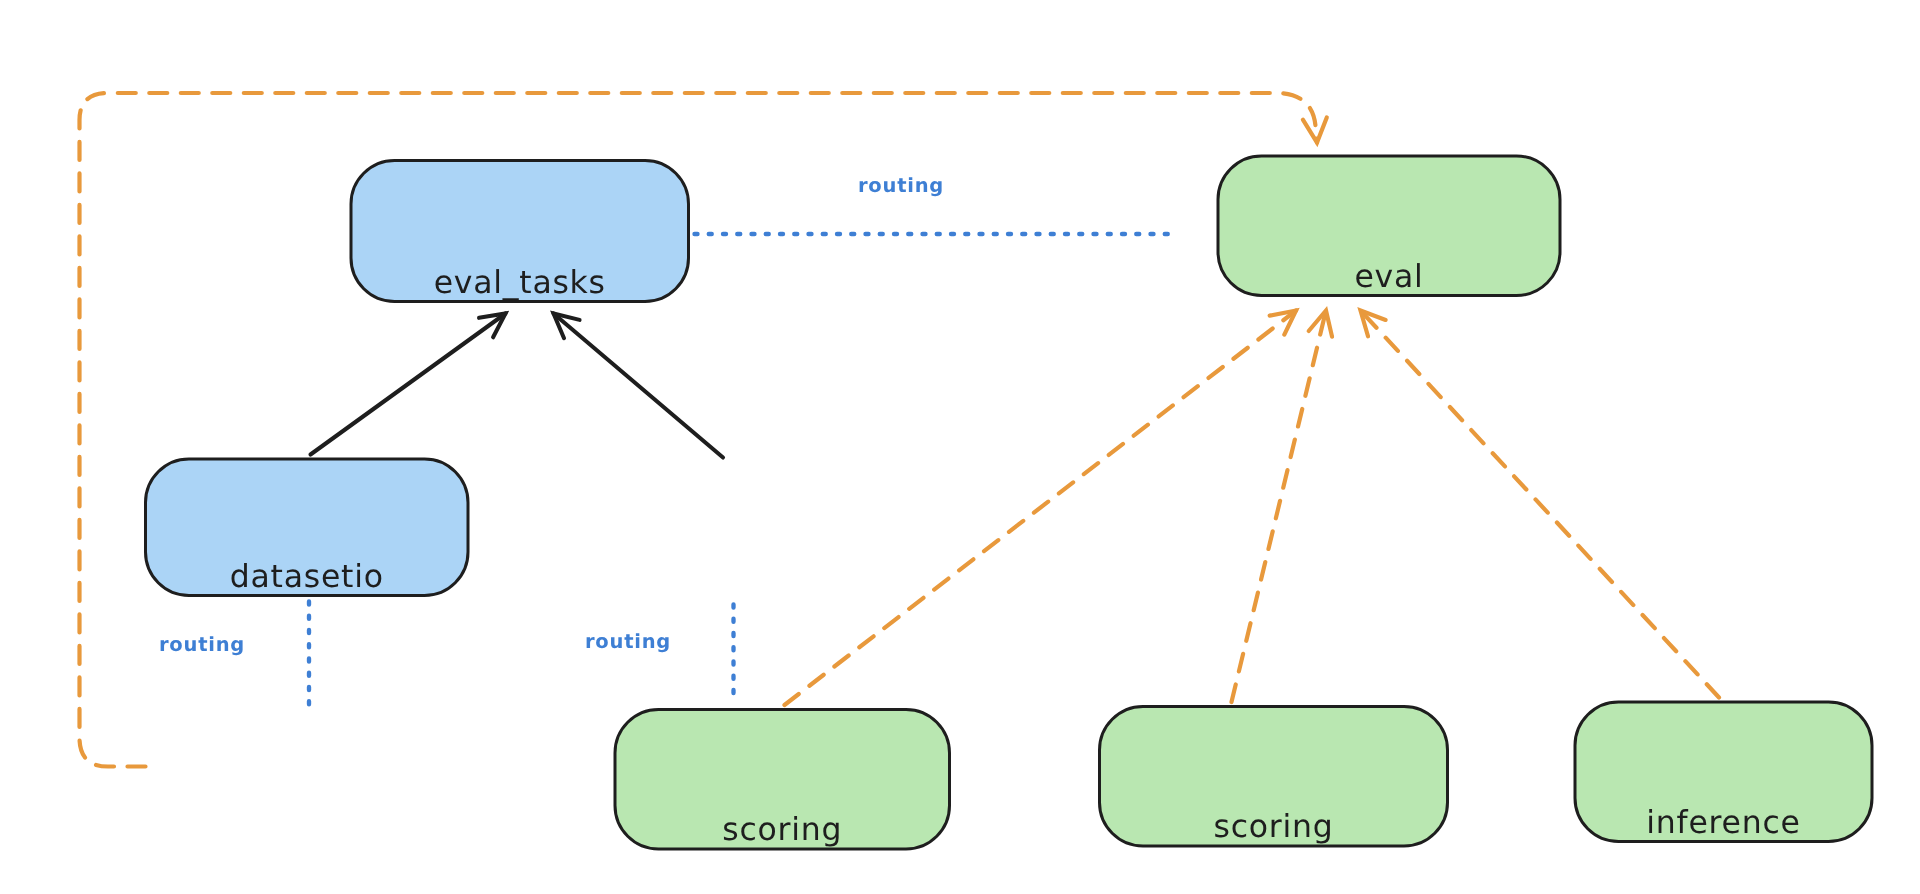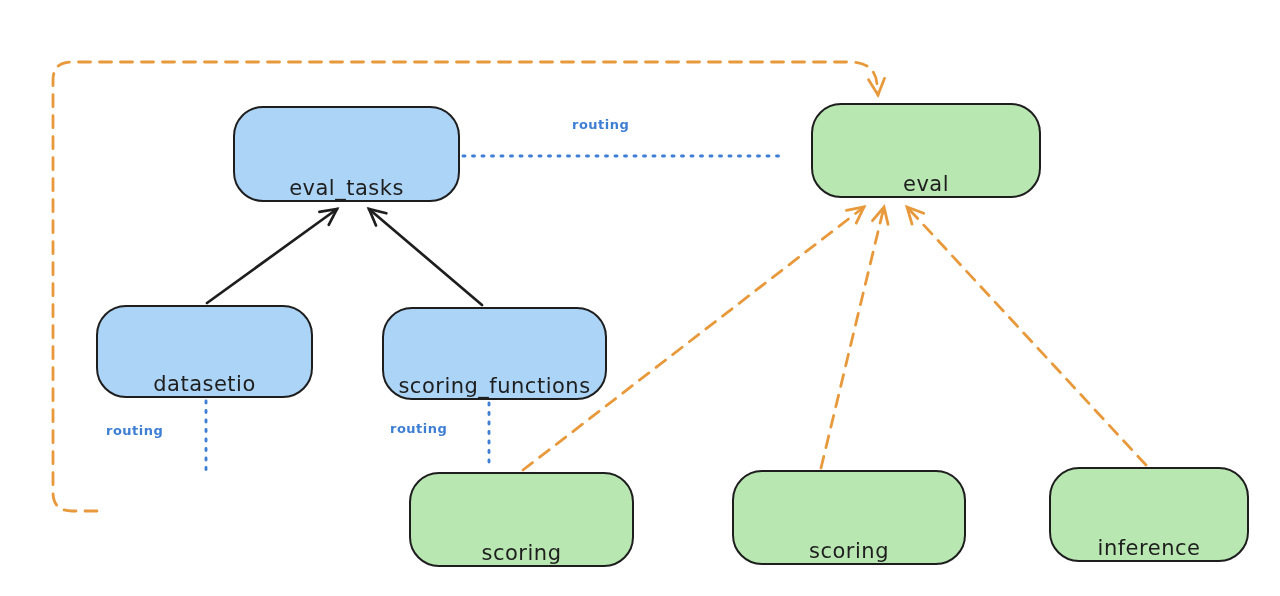--- a/index.html
+++ b/index.html
@@ -78,23 +78,20 @@
   </div>
 
   <div class="node green" style="left:787px;top:103px;width:230px;height:95px;">
     <span>eval</span>
   </div>
 
   <div class="node blue" style="left:96px;top:305px;width:217px;height:93px;">
     <span>datasetio</span>
   </div>
 
-  <div class="node blue" style="left:382px;top:307px;width:225px;height:93px;">
-    <span>scoring_functions</span>
-  </div>
 
 
   <div class="node green" style="left:385px;top:472px;width:225px;height:95px;">
     <span>scoring</span>
   </div>
 
   <div class="node green" style="left:708px;top:470px;width:234px;height:95px;">
     <span>scoring</span>
   </div>
 

